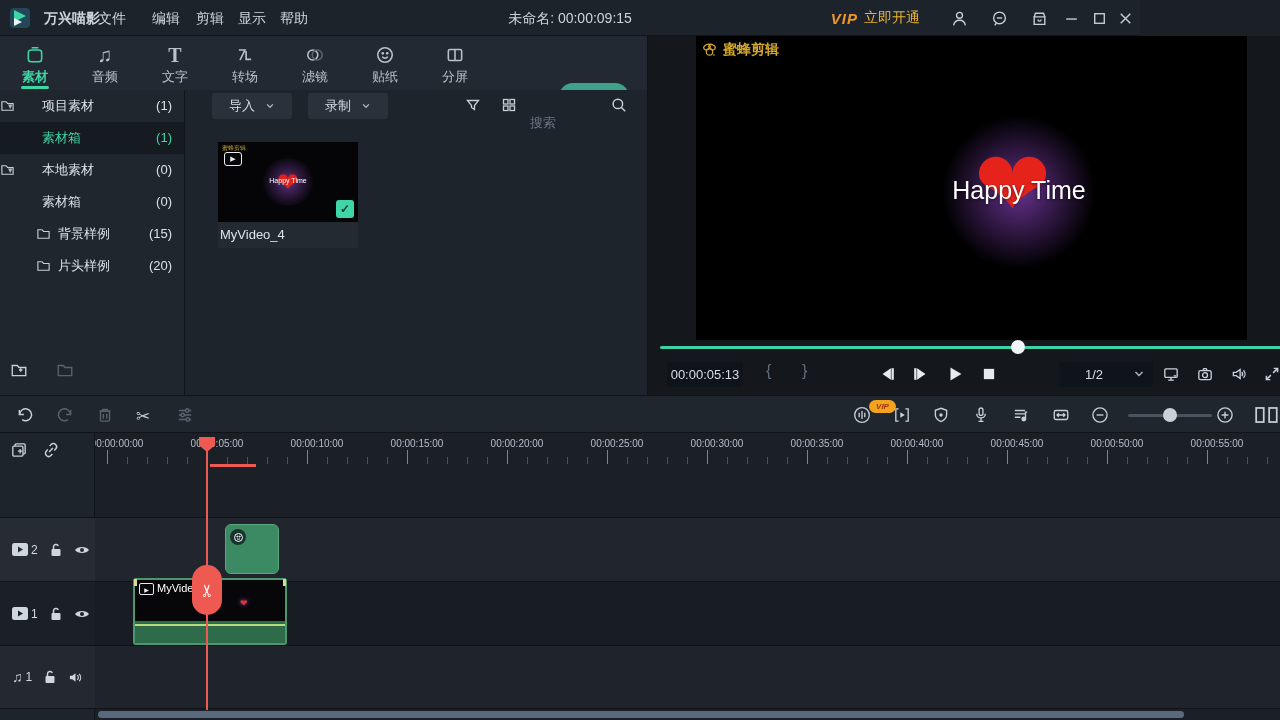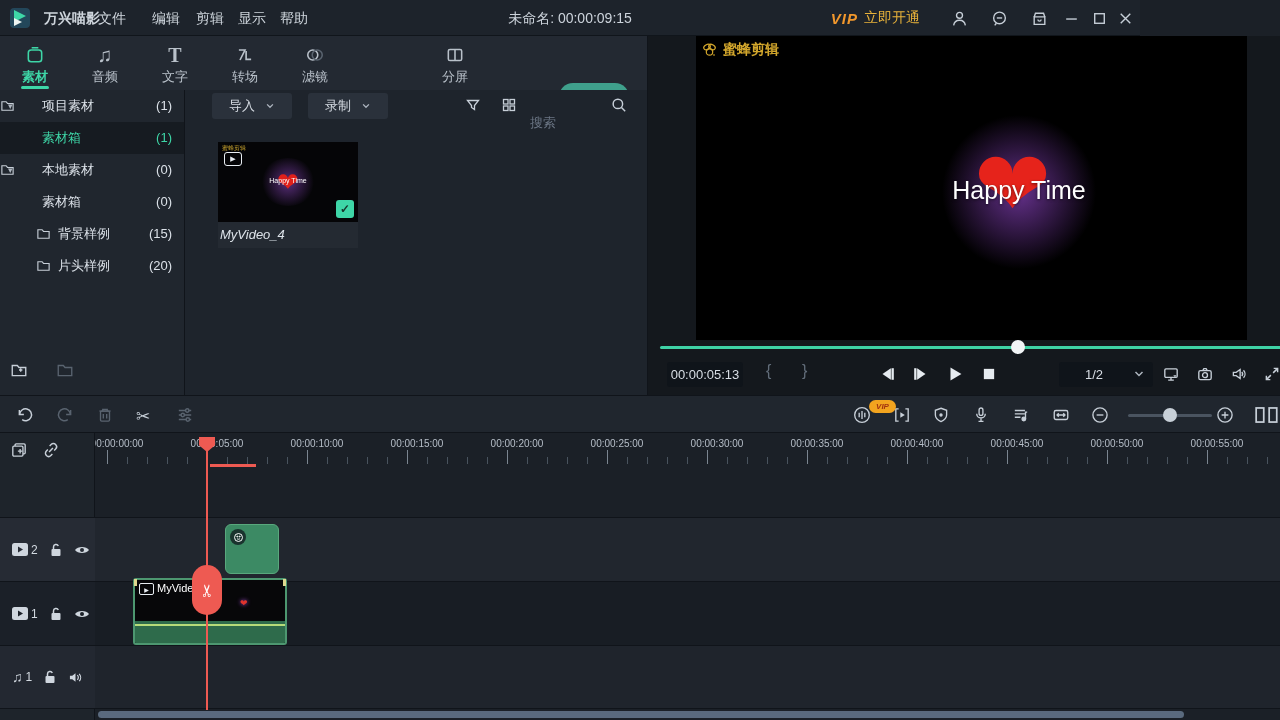--- a/index.html
+++ b/index.html
@@ -55,21 +55,21 @@
   .thumb-wm { position:absolute; left:4px; top:2px; font-size:6px; color:#caa52e; }
   .play-badge { position:absolute; left:6px; top:10px; width:18px; height:14px; border:1.5px solid #e8edf2; border-radius:3px;
     display:flex; align-items:center; justify-content:center; color:#e8edf2; font-size:7px; }
   .mini-heart { position:absolute; left:50px; top:22px; width:40px; height:36px; text-align:center; }
   .mini-heart .glow { position:absolute; left:-8px; top:-6px; width:56px; height:48px; border-radius:50%;
     background:radial-gradient(circle, rgba(160,80,220,.55), rgba(160,80,220,0) 70%); }
   .mini-heart .h { position:relative; font-size:26px; line-height:36px; color:#e0201a; }
   .mini-heart .t { position:absolute; left:-18px; top:13px; width:76px; font-size:7px; color:#fff; }
   .check-badge { position:absolute; right:4px; bottom:4px; width:18px; height:18px; background:#3ed6a7; border-radius:3px;
     color:#15342a; font-size:12px; font-weight:bold; text-align:center; line-height:18px; }
-  .card-label { width:140px; height:26px; line-height:26px; background:#242a32; color:#dde3e9; font-size:13px; padding-left:2px;font-style:italic; }
+  .card-label { width:140px; height:26px; line-height:26px; background:#242a32; color:#dde3e9; font-size:13px; padding-left:2px; }
 
   
   .preview { position:absolute; left:647px; top:36px; width:633px; height:359px; background:#14181d; border-left:1px solid #10141a; }
   .screen { position:absolute; left:48px; top:0; width:551px; height:304px; background:#000; overflow:hidden; }
   .wm { position:absolute; left:5px; top:5px; display:flex; align-items:center; gap:4px; color:#d2a62c;
     font-size:14px; font-weight:bold; }
   .heart-glow { position:absolute; left:243px; top:76px; width:160px; height:160px; border-radius:50%;
     background:radial-gradient(circle, rgba(155,75,215,.65), rgba(155,75,215,0) 68%); }
   .big-heart { position:absolute; left:278px; top:98px; font-size:92px; line-height:100px; color:#e6231b; }
   .overlay-text { position:absolute; left:213px; top:140px; width:220px; text-align:center; font-size:25px; color:#fff;
@@ -223,20 +223,31 @@
     </div>
     <div class="tab" style="left:210px">
       <div class="tico">
           <svg width="20" height="20" viewBox="0 0 18 18" fill="none" stroke="currentColor" stroke-width="1.5">
             <path d="M3.5,4.5 h5.5 l-4.5,9"></path>
             <path d="M10,5.5 v7.5 h4.5"></path>
           </svg>
         </div>
       <div class="tlabel">转场</div>
     </div>
+    <div class="tab" style="left:350px">
+      <div class="tico">
+          <svg width="20" height="20" viewBox="0 0 18 18" fill="none" stroke="currentColor" stroke-width="1.4">
+            <circle cx="9" cy="9" r="6.5"></circle>
+            <circle cx="7" cy="7.5" r="0.6" fill="currentColor"></circle>
+            <circle cx="11" cy="7.5" r="0.6" fill="currentColor"></circle>
+            <path d="M6.5,10.5 a3,3 0 0 0 5,0"></path>
+          </svg>
+        </div>
+      <div class="tlabel">贴纸</div>
+    </div>
     <div class="tab" style="left:420px">
       <div class="tico">
           <svg width="20" height="20" viewBox="0 0 18 18" fill="none" stroke="currentColor" stroke-width="1.4">
             <rect x="3" y="4" width="12" height="10" rx="1.5"></rect>
             <path d="M9,4 v10"></path>
           </svg>
         </div>
       <div class="tlabel">分屏</div>
     </div>
     <div class="export-btn">导出</div>

